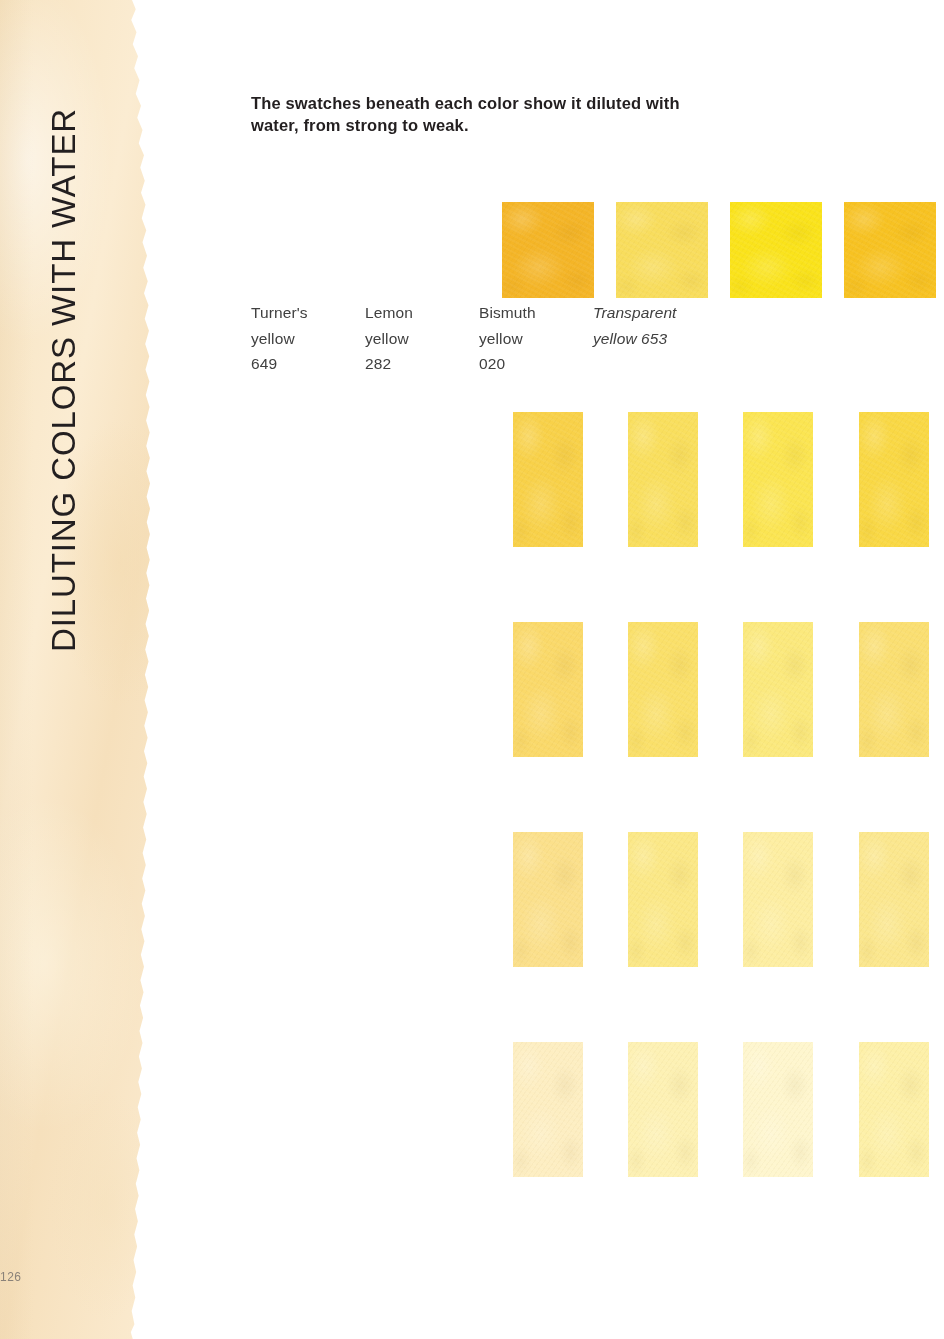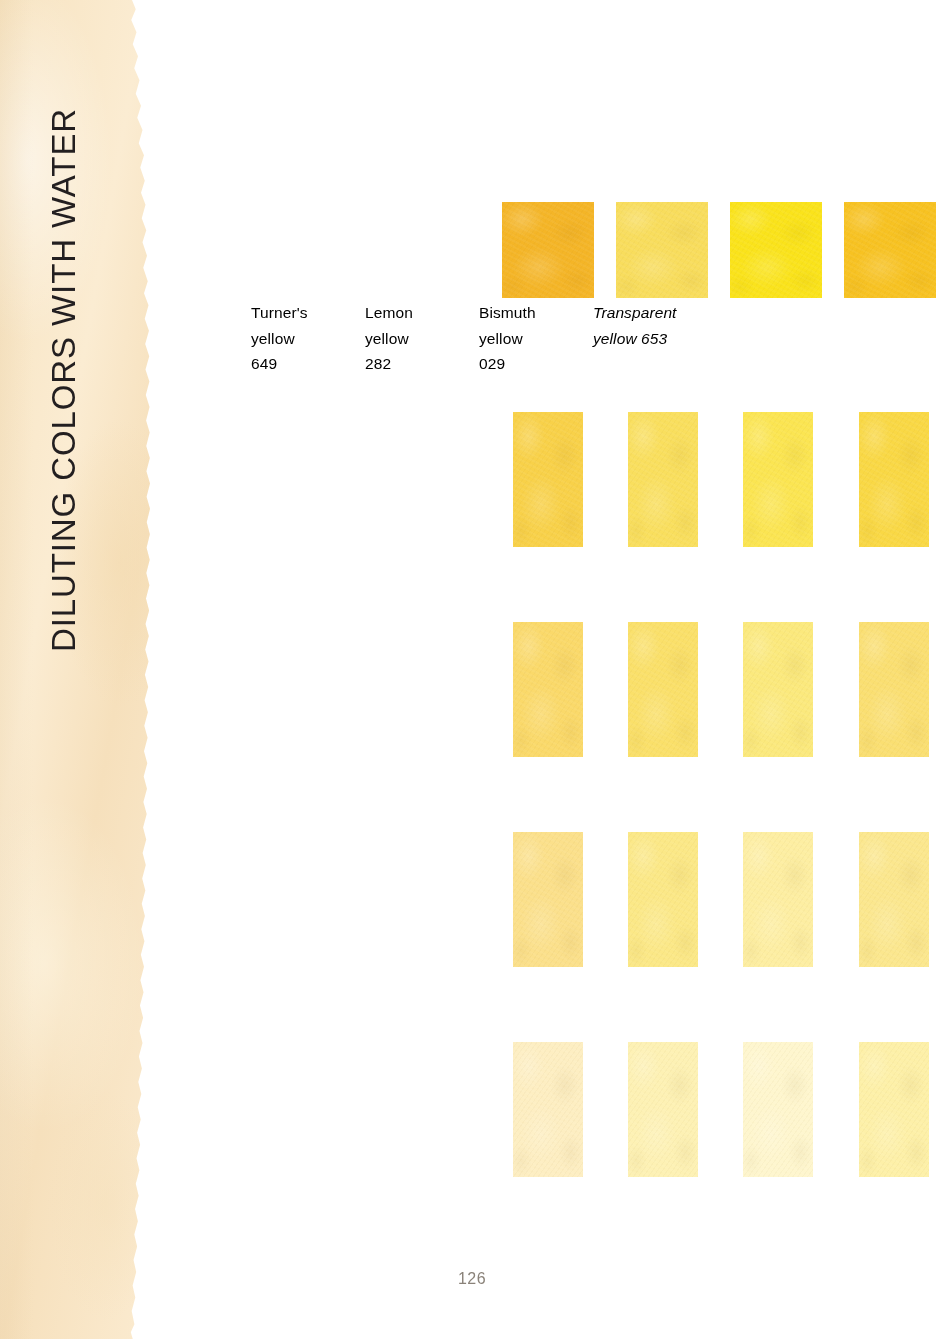--- a/index.html
+++ b/index.html
@@ -136,50 +136,50 @@
       repeating-linear-gradient(27deg, rgba(255,255,255,0.045) 0 2px, rgba(0,0,0,0) 2px 5px),
       repeating-linear-gradient(-54deg, rgba(140,100,20,0.035) 0 1px, rgba(0,0,0,0) 1px 4px);
     pointer-events: none;
   }
 
   
   .swatch-label {
     position: absolute;
     font-size: 15.5px;
     line-height: 25.5px;
-    color: #000000;
+    color: #404040;
     white-space: pre-line;
     letter-spacing: 0.1px;
   }
 
   
   #page-number {
     position: absolute;
     left: 0; right: 0;
     top: 1270px;
-    text-align: center;
-    font-size: 16px;
+    font-size: 12px;
     color: #8a8279;
     letter-spacing: 0.5px;
   }
 </style>
 </head>
 <body>
 
 <div id="page">
 
   <div id="paper-band">
     <div class="band-body"></div>
     <div class="band-shade"></div>
   </div>
 
   <div id="vertical-title">
     <span class="vt-text">DILUTING COLORS WITH WATER</span>
   </div>
 
+  <div id="intro">The swatches beneath each color show it diluted with water, from strong to weak.</div>
 
   <div class="swatch-row" id="row-main" style="top:202px">
       <div class="swatch" style="left: 251px; width: 92px; height: 96px;">
         <div class="paint" style="background: rgb(244, 181, 39);"></div>
       </div>
       <div class="swatch" style="left: 365px; width: 92px; height: 96px;">
         <div class="paint" style="background: rgb(248, 221, 93);"></div>
       </div>
       <div class="swatch" style="left: 479px; width: 92px; height: 96px;">
         <div class="paint" style="background: rgb(250, 227, 27);"></div>
@@ -248,20 +248,20 @@
 
   <div id="labels-layer">
       <div class="swatch-label" style="left: 251px; top: 300px; width: 118px;">Turner's
 yellow
 649</div>
       <div class="swatch-label" style="left: 365px; top: 300px; width: 118px;">Lemon
 yellow
 282</div>
       <div class="swatch-label" style="left: 479px; top: 300px; width: 118px;">Bismuth
 yellow
-029</div>
+020</div>
       <div class="swatch-label" style="left: 593px; top: 300px; width: 118px; font-style: italic;">Transparent
 yellow 653</div>
     </div>
 
   <div id="page-number">126</div>
 
 </div>
 
 </body></html>

